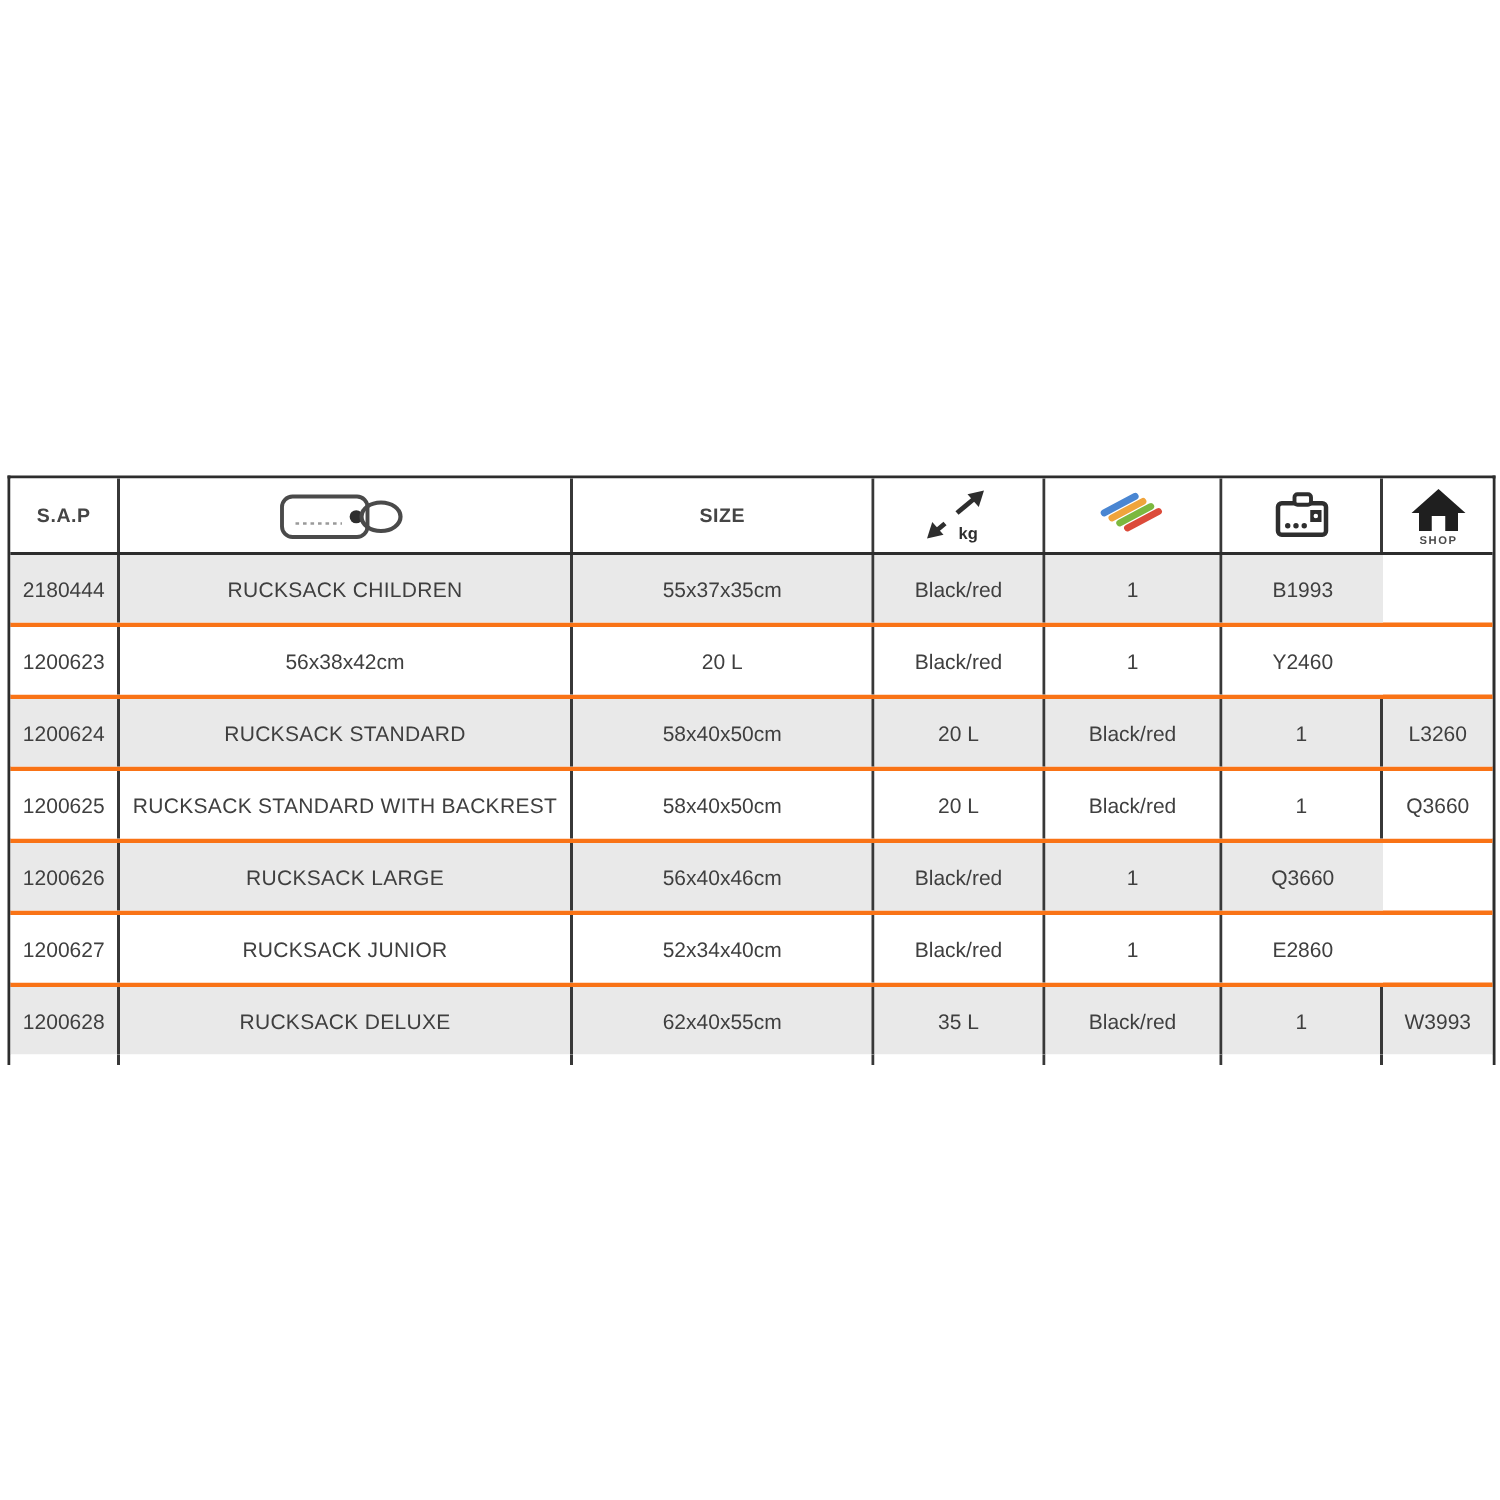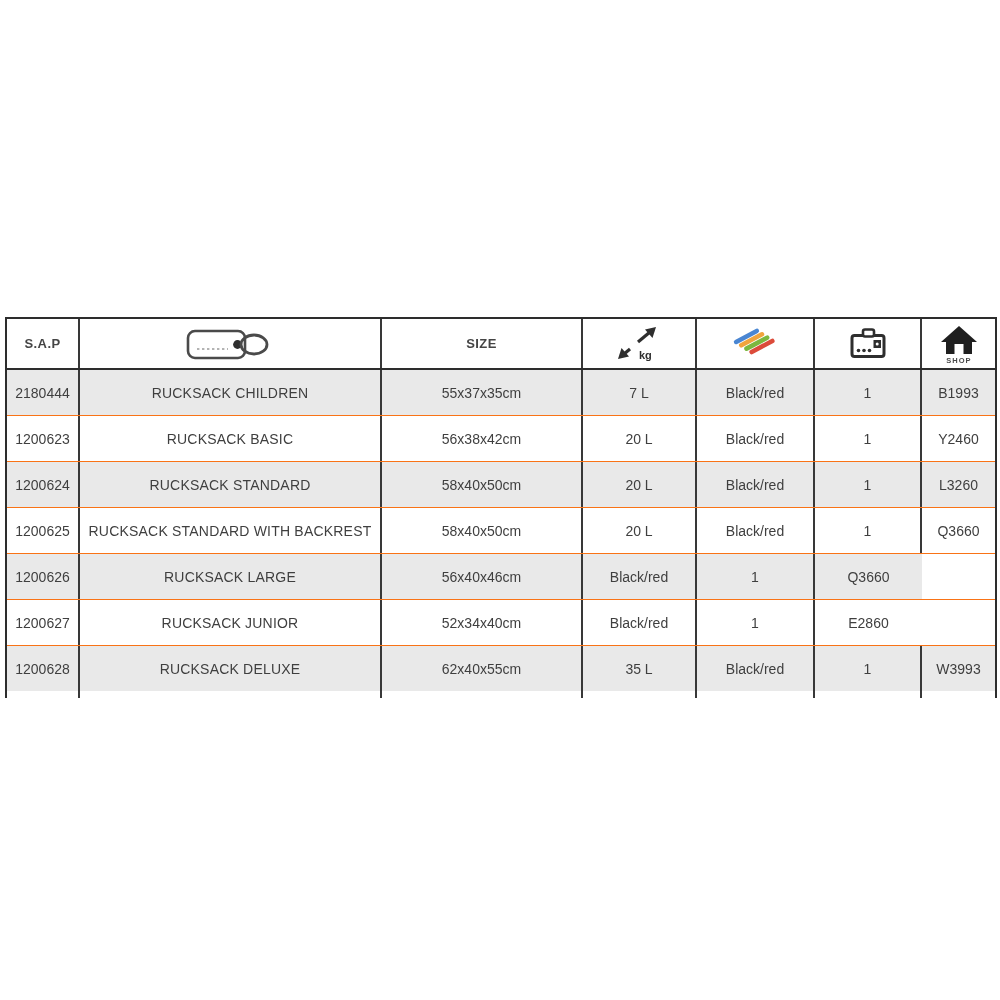--- a/index.html
+++ b/index.html
@@ -8,21 +8,21 @@
   .spec-table{position:absolute;left:5px;top:317px;width:988px;
               border:2px solid #2d2d2d;border-bottom:none;background:#fff;}
   .row{display:grid;grid-template-columns:73px 302px 201px 114px 118px 107px 73px;}
   .cell{display:flex;align-items:center;justify-content:center;text-align:center;
         border-right:2px solid #383838;box-sizing:border-box;min-width:0;padding:0 3px;}
   .cell:last-child{border-right:none;text-align:right;}
   .header-row{border-bottom:2px solid #2d2d2d;}
   .header-row .cell{height:49px;background:#ffffff;}
   .header-label{font-size:13px;font-weight:bold;letter-spacing:.4px;color:#454545;}
   .data-row .cell{height:45px;font-size:14px;}
-  .data-row + .data-row{border-top:1px solid #f97316;}
+  .data-row + .data-row{border-top:3px solid #f97316;}
   .r-gray .cell{background:#e9e9e9;}
   .r-white .cell{background:#ffffff;}
   .name-cell{font-size:13px;letter-spacing:.2px;}
   .stub-row .cell{height:7px;background:#ffffff;}
   svg{display:block;}
 </style>
 </head>
 <body>
 
 <div class="canvas">
@@ -89,29 +89,27 @@
             <text x="21" y="39.5" font-size="7.5" font-weight="bold" text-anchor="middle" letter-spacing="1" fill="#4a4a4a">SHOP</text>
           </svg>
         </span>
       </div>
     </div>
 
     <div class="row data-row r-gray">
       <div class="cell">2180444</div>
       <div class="cell name-cell">RUCKSACK CHILDREN</div>
       <div class="cell">55x37x35cm</div>
-      <div class="cell">7 L</div>
       <div class="cell">Black/red</div>
       <div class="cell">1</div>
       <div class="cell">B1993</div>
     </div>
 
     <div class="row data-row r-white">
       <div class="cell">1200623</div>
-      <div class="cell name-cell">RUCKSACK BASIC</div>
       <div class="cell">56x38x42cm</div>
       <div class="cell">20 L</div>
       <div class="cell">Black/red</div>
       <div class="cell">1</div>
       <div class="cell">Y2460</div>
     </div>
 
     <div class="row data-row r-gray">
       <div class="cell">1200624</div>
       <div class="cell name-cell">RUCKSACK STANDARD</div>

